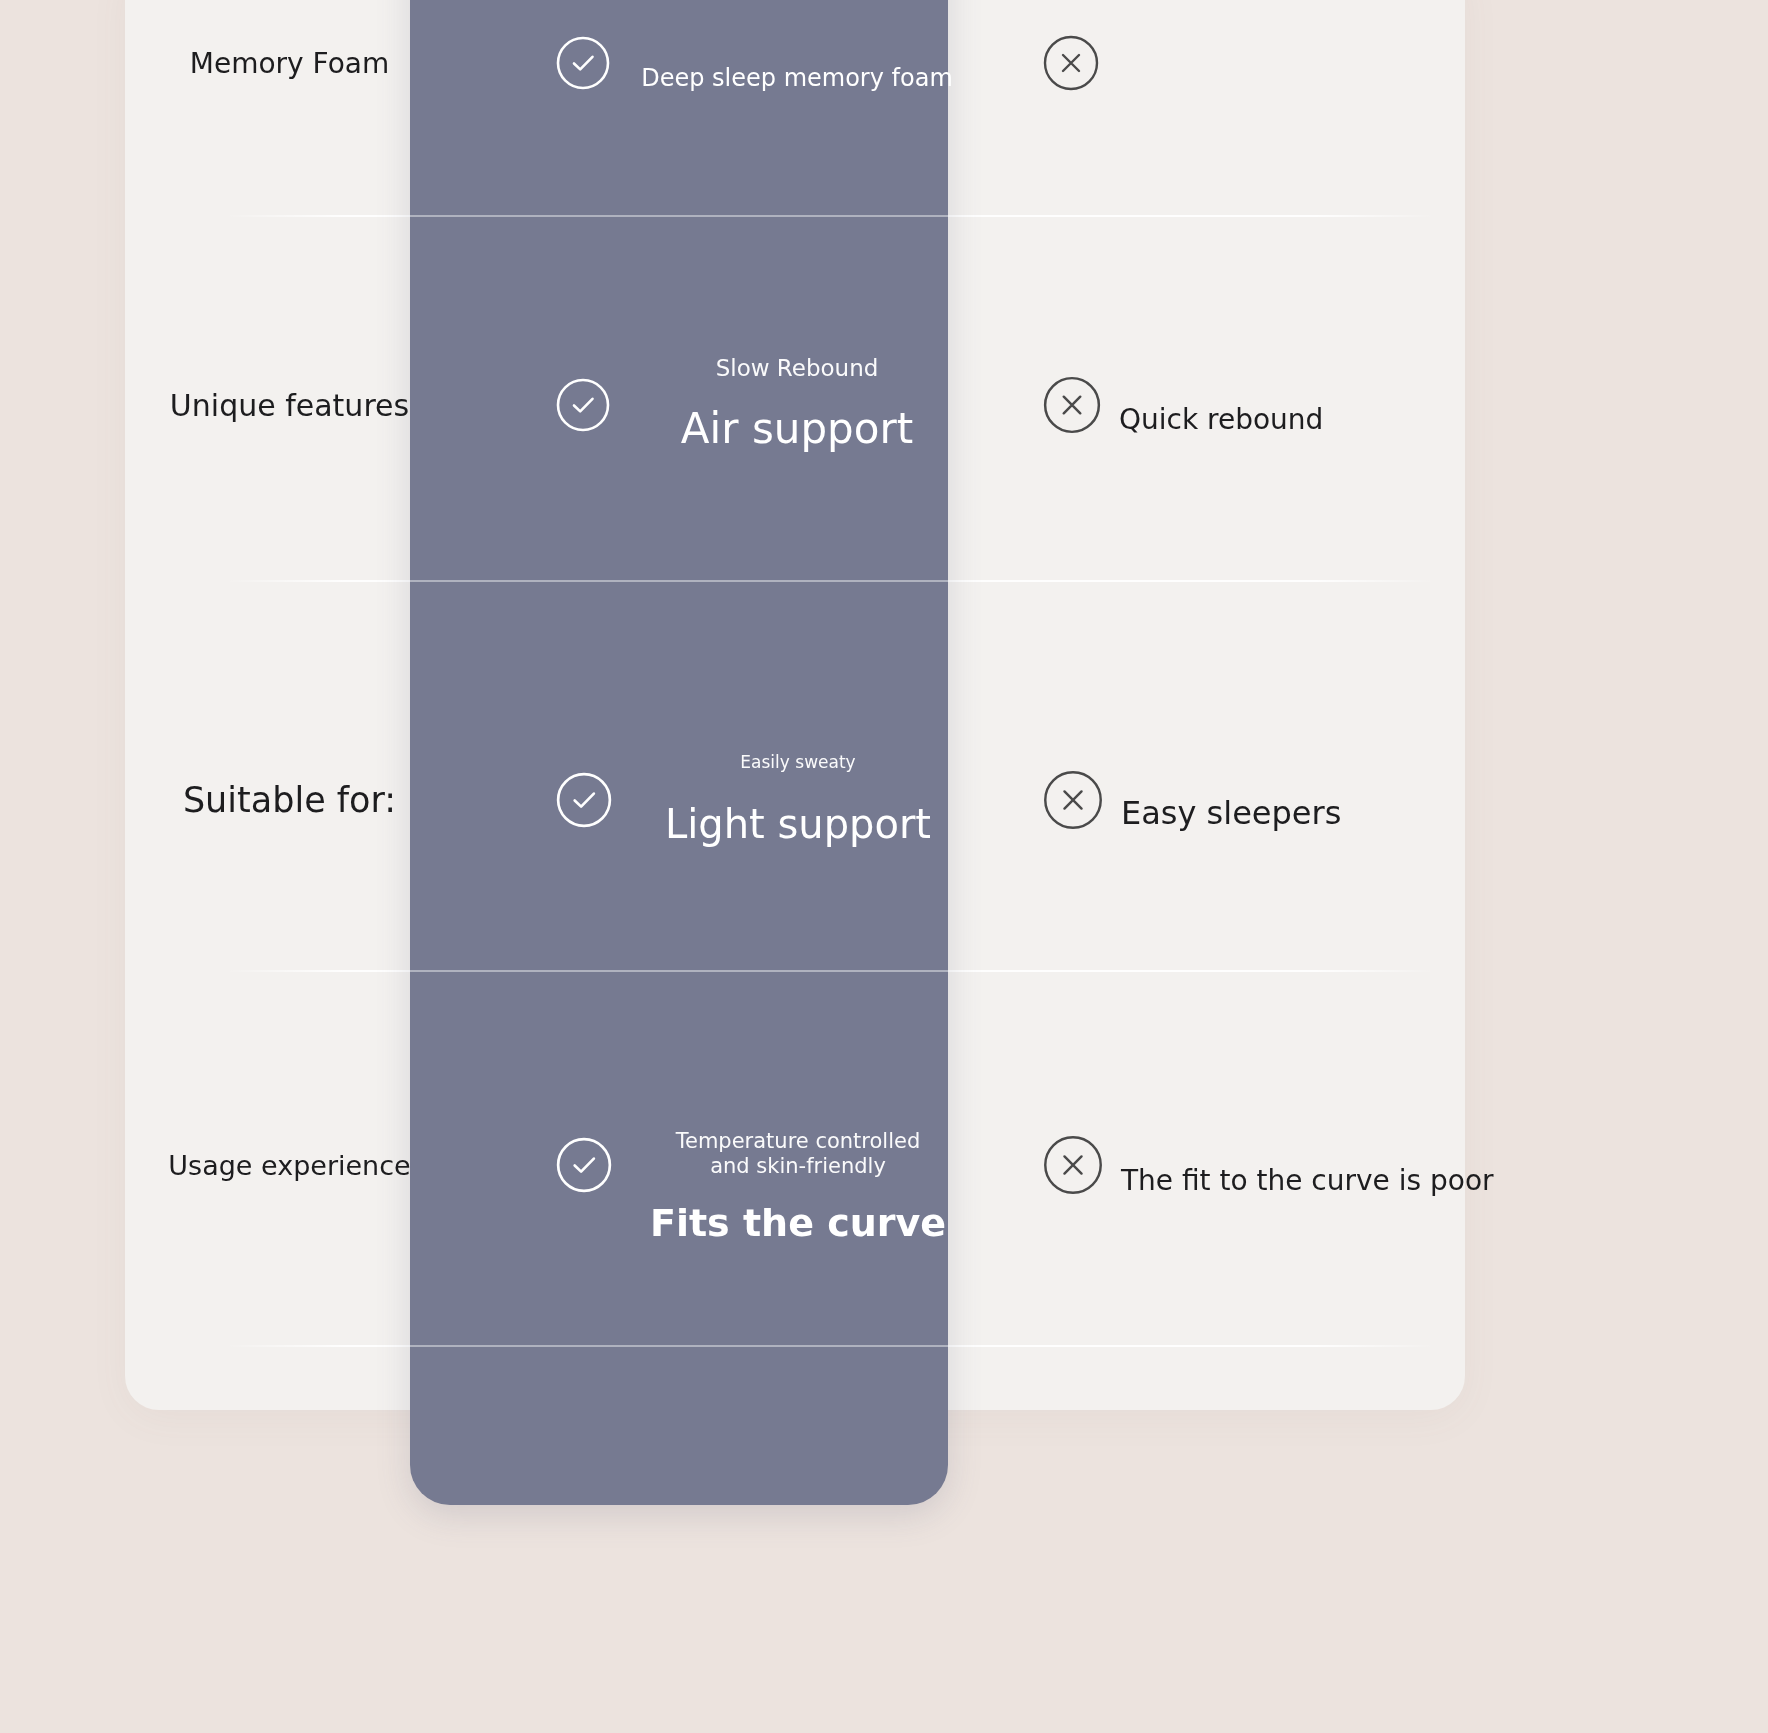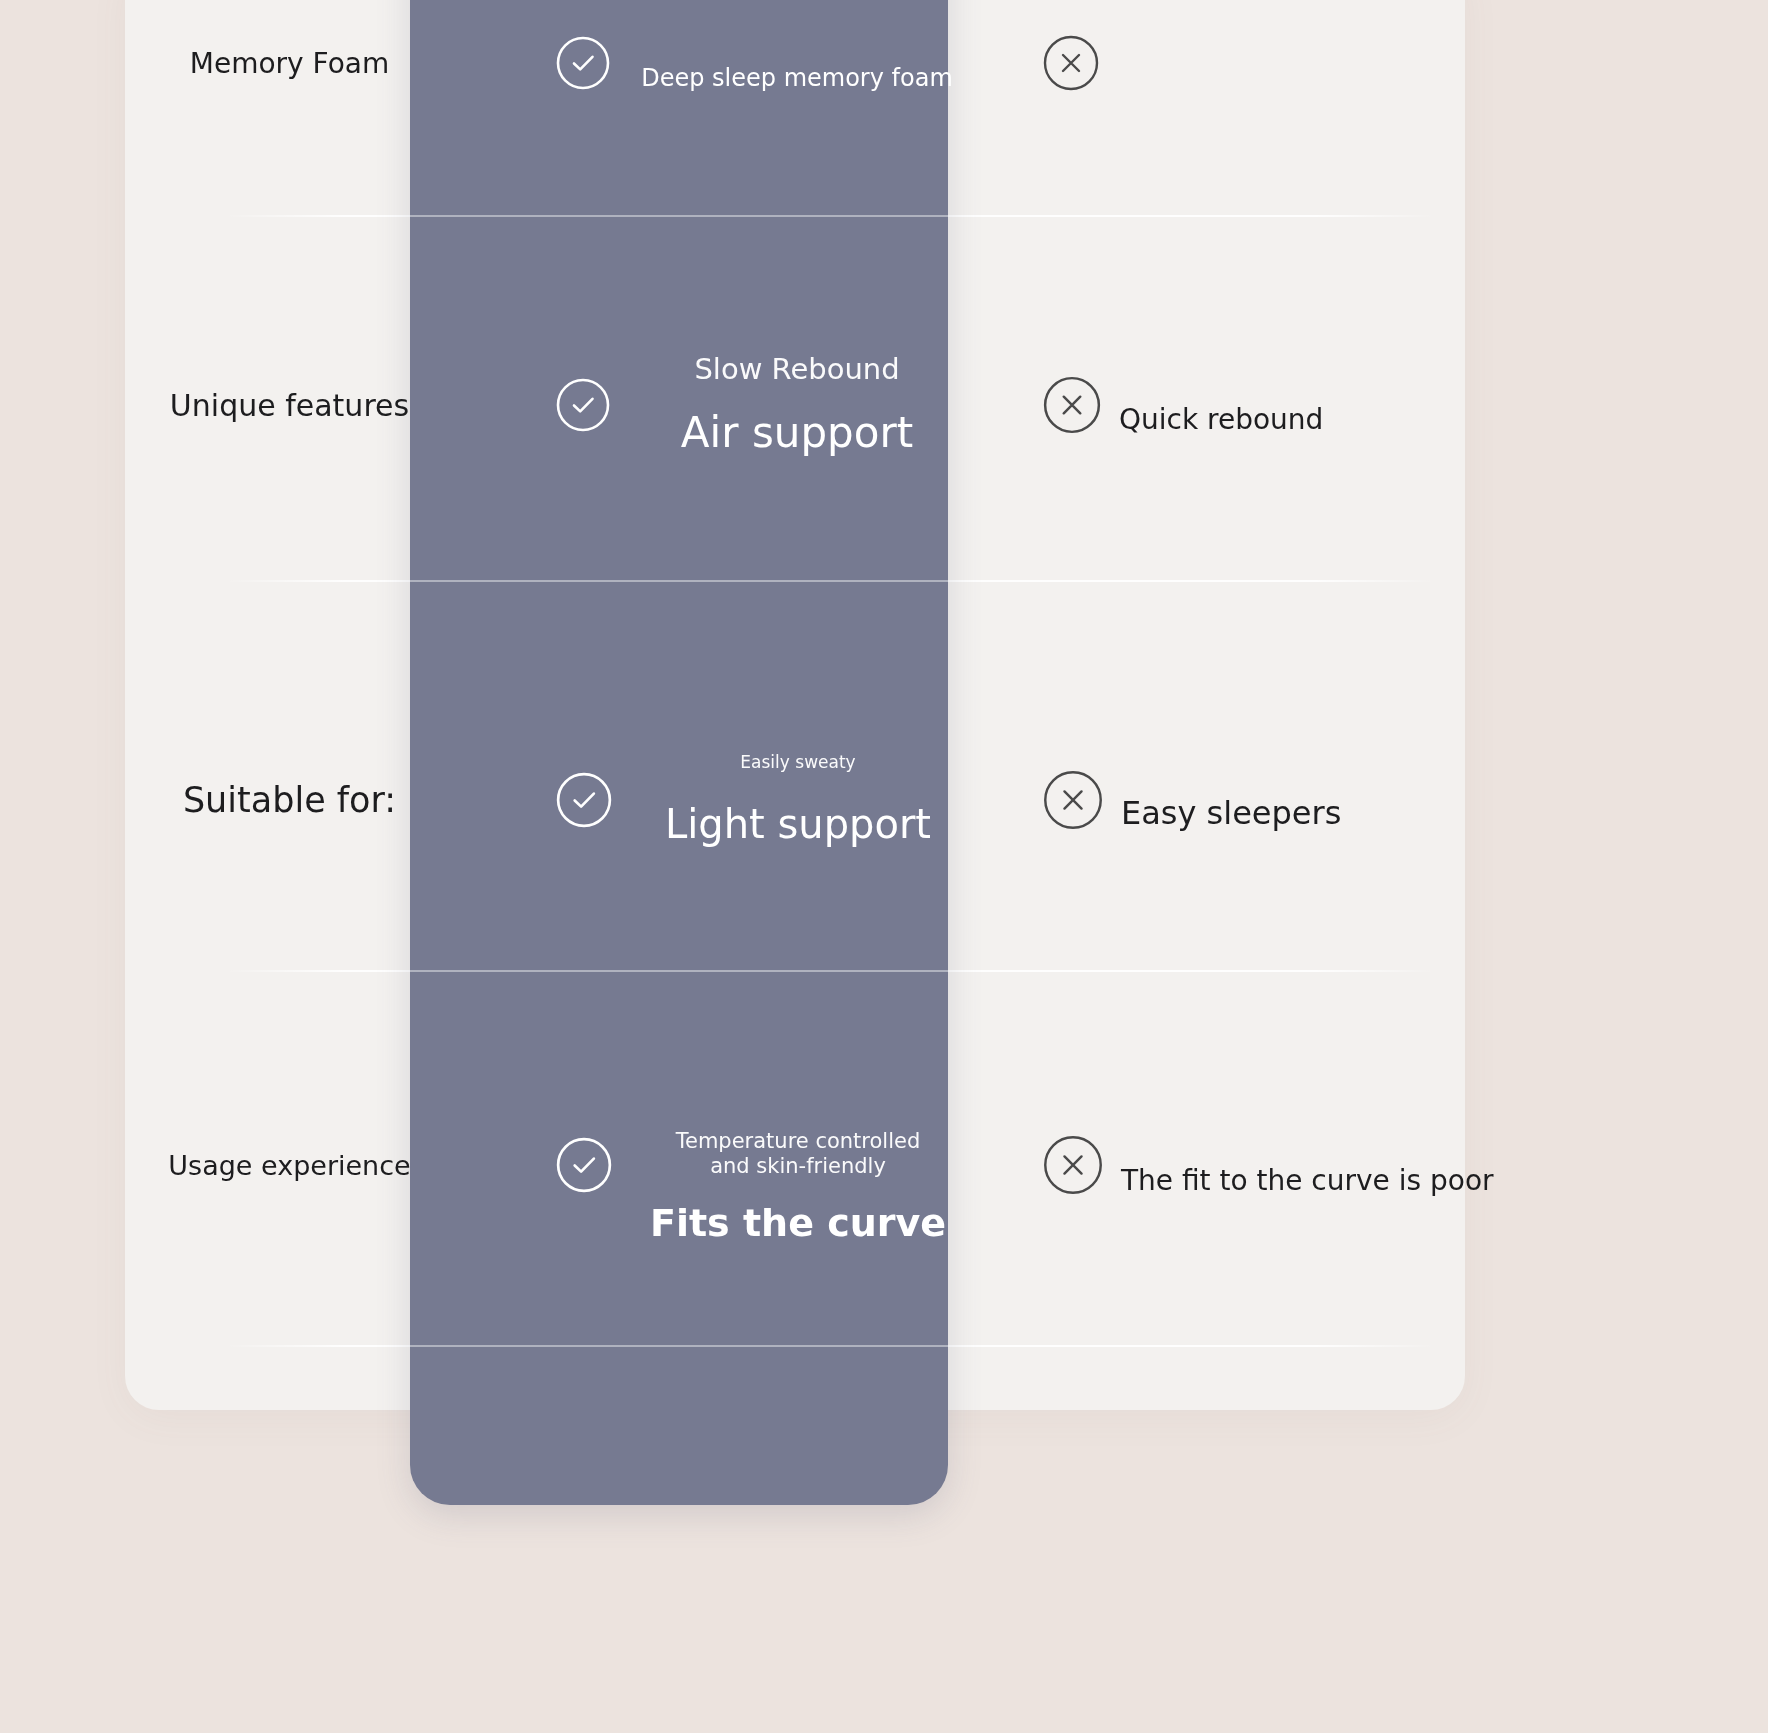--- a/index.html
+++ b/index.html
@@ -115,21 +115,21 @@
     flex: 1;
     display: flex;
     flex-direction: column;
     align-items: center;
     justify-content: center;
     text-align: center;
     color: #ffffff;
     padding-right: 10px;
   }
   .sub-line {
-    font-size: 29px;
+    font-size: 23px;
     font-weight: 400;
     line-height: 1.18;
     opacity: 0.97;
   }
   .main-line {
     font-size: 41px;
     font-weight: 400;
     line-height: 1.2;
     margin-top: 24px;
     white-space: nowrap;

